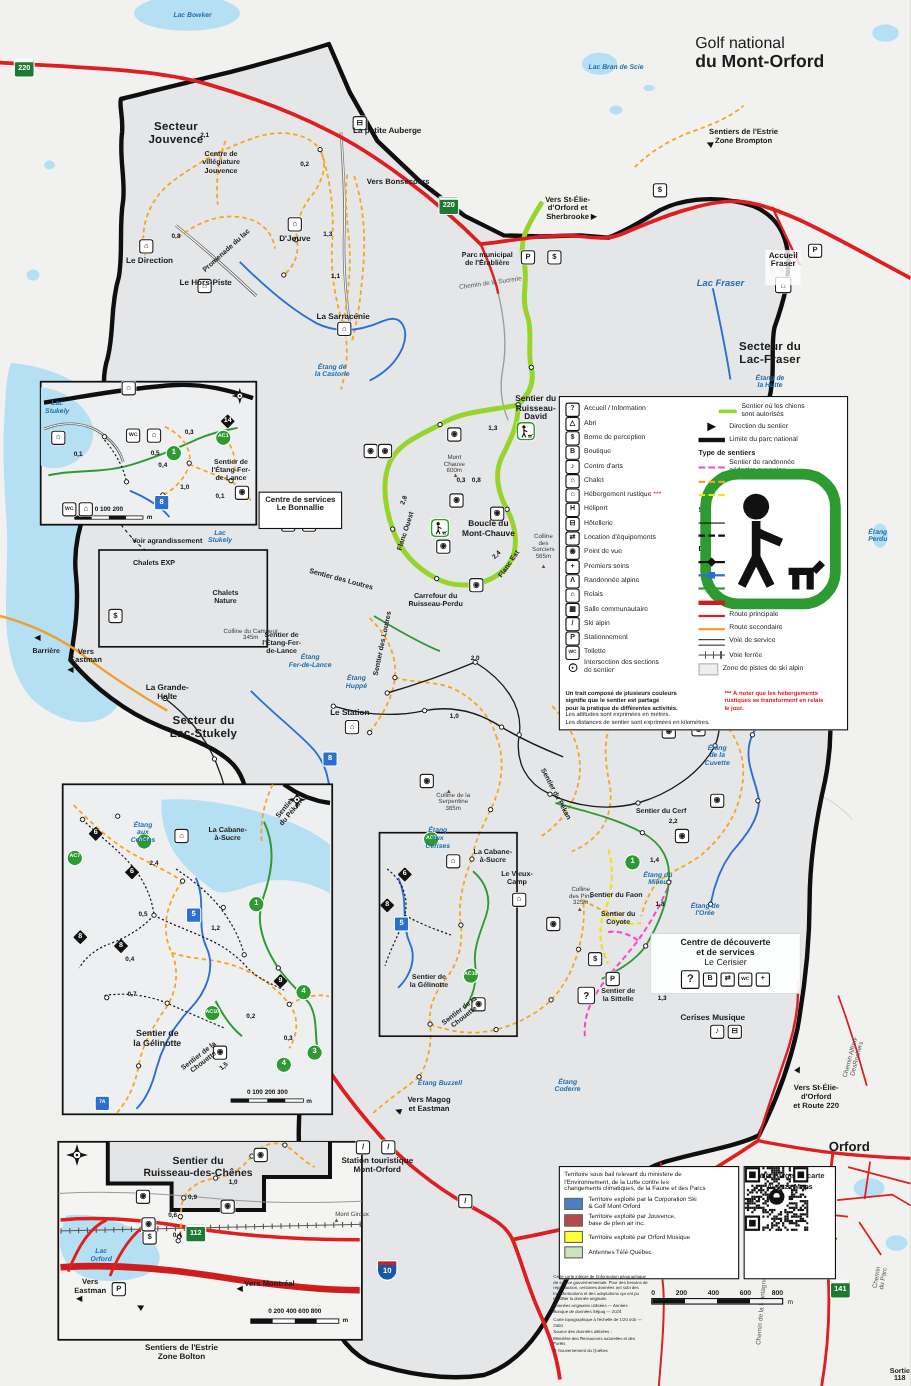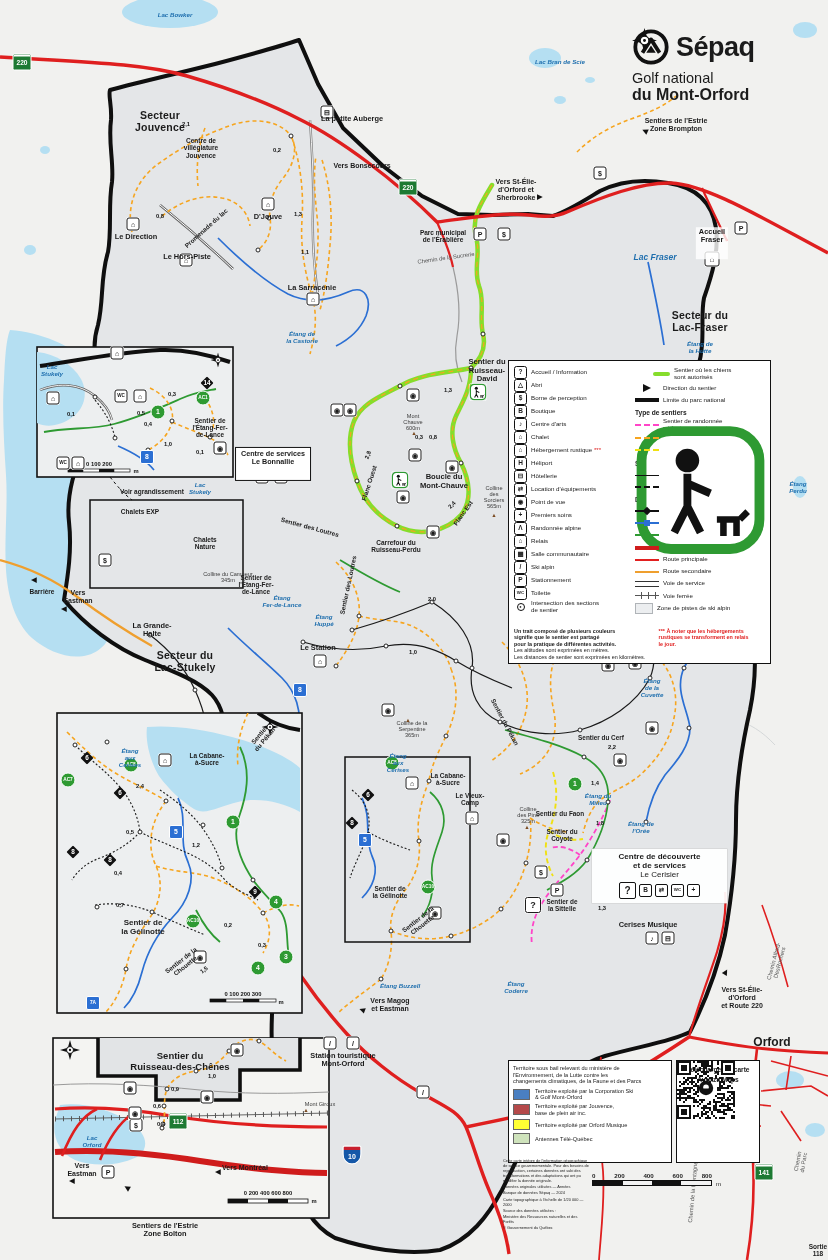--- a/index.html
+++ b/index.html
@@ -27,21 +27,21 @@
   .lbl{position:absolute;transform:translate(-50%,-50%);white-space:pre-line;text-align:center;line-height:1.12;}
   .lbl.sec{font-size:10.5px;font-weight:bold;letter-spacing:.2px;}
   .lbl.town{font-size:12px;font-weight:bold;}
   .lbl.pl{font-size:7.4px;font-weight:bold;}
   .lbl.pls{font-size:6.5px;font-weight:600;}
   .lbl.plbox{font-size:7.2px;font-weight:bold;background:#fff;border:1.2px solid #111;padding:2px 5px 14px;}
   .lbl.plboxt{font-size:7.4px;font-weight:bold;background:rgba(255,255,255,.8);padding:1px 3px 14px;}
   .lbl.wat{font-size:6.2px;font-style:italic;color:#1f6fae;font-weight:600;}
   .lbl.watl{font-size:8.5px;font-style:italic;color:#1f6fae;font-weight:600;}
   .lbl.tr{font-size:6.4px;font-weight:600;color:#222;}
-  .lbl.tr2{font-size:8px;font-weight:600;color:#222;}
+  .lbl.tr2{font-size:8px;font-weight:600;color:#222;margin-top:17px;}
   .lbl.trb{font-size:7.6px;font-weight:bold;}
   .lbl.trb2{font-size:9.5px;font-weight:bold;}
   .lbl.peak{font-size:5.6px;color:#3a3a3a;line-height:1.05;}
   .lbl.peaktri{font-size:5.5px;color:#7a4a21;}
   .lbl.dist{font-size:5.8px;font-weight:600;color:#111;}
   .lbl.dir{font-size:7px;font-weight:600;}
   .lbl.rd{font-size:5.8px;color:#555;}
   .lbl.arr{font-size:7.5px;color:#111;}
   
   #brand{position:absolute;left:632px;top:28px;z-index:50;}
@@ -788,37 +788,20 @@
       <div class="lbl dir" style="left: 245px; top: 1168px; transform: translate(-50%, -50%);">Vers Montréal</div>
       <div class="lbl arr" style="left: 218px; top: 1172px; transform: translate(-50%, -50%);">◀</div>
       <div class="lbl pl" style="left: 165px; top: 1230px; transform: translate(-50%, -50%);">Sentiers de l'Estrie
 Zone Bolton</div>
       <div class="lbl arr" style="left: 127px; top: 1188px; transform: translate(-50%, -50%) rotate(30deg);">◀</div>
       <div class="lbl dist" style="left: 268px; top: 1193px; transform: translate(-50%, -50%);">0    200   400   600   800</div>
       <div class="lbl dist" style="left: 314px; top: 1201px; transform: translate(-50%, -50%);">m</div>
     </div>
 
   <header id="brand">
-    <div class="logo-row">
-      <span id="logo">
-        <svg viewBox="0 0 40 40" width="38" height="38">
-          <circle cx="20" cy="20" r="16.5" fill="none" stroke="#111" stroke-width="4"></circle>
-          <path d="M11 26 L20 12 L29 26" fill="none" stroke="#111" stroke-width="4" stroke-linejoin="round"></path>
-          <path d="M15 26 L20 18.5 L25 26 Z" fill="#111"></path>
-        </svg>
-      </span>
-      <span class="brand-name">Sépaq</span>
-      <span id="compass-hdr">
-        <svg viewBox="0 0 24 24" width="25" height="25">
-          <path d="M12 0 L14.6 9.4 L24 12 L14.6 14.6 L12 24 L9.4 14.6 L0 12 L9.4 9.4 Z" fill="#111"></path>
-          <circle cx="12" cy="12" r="4.2" fill="#fff" stroke="#111" stroke-width="1.2"></circle>
-          <circle cx="12" cy="12" r="1.4" fill="#111"></circle>
-        </svg>
-      </span>
-    </div>
     <div class="park-line1">Golf national</div>
     <div class="park-line2">du Mont-Orford</div>
   </header>
 
   <section id="legend">
     <div id="legend-left">
         <div class="lrow">
           <span class="licon">?</span>
           <span class="llabel">Accueil / Information</span>
         </div>

